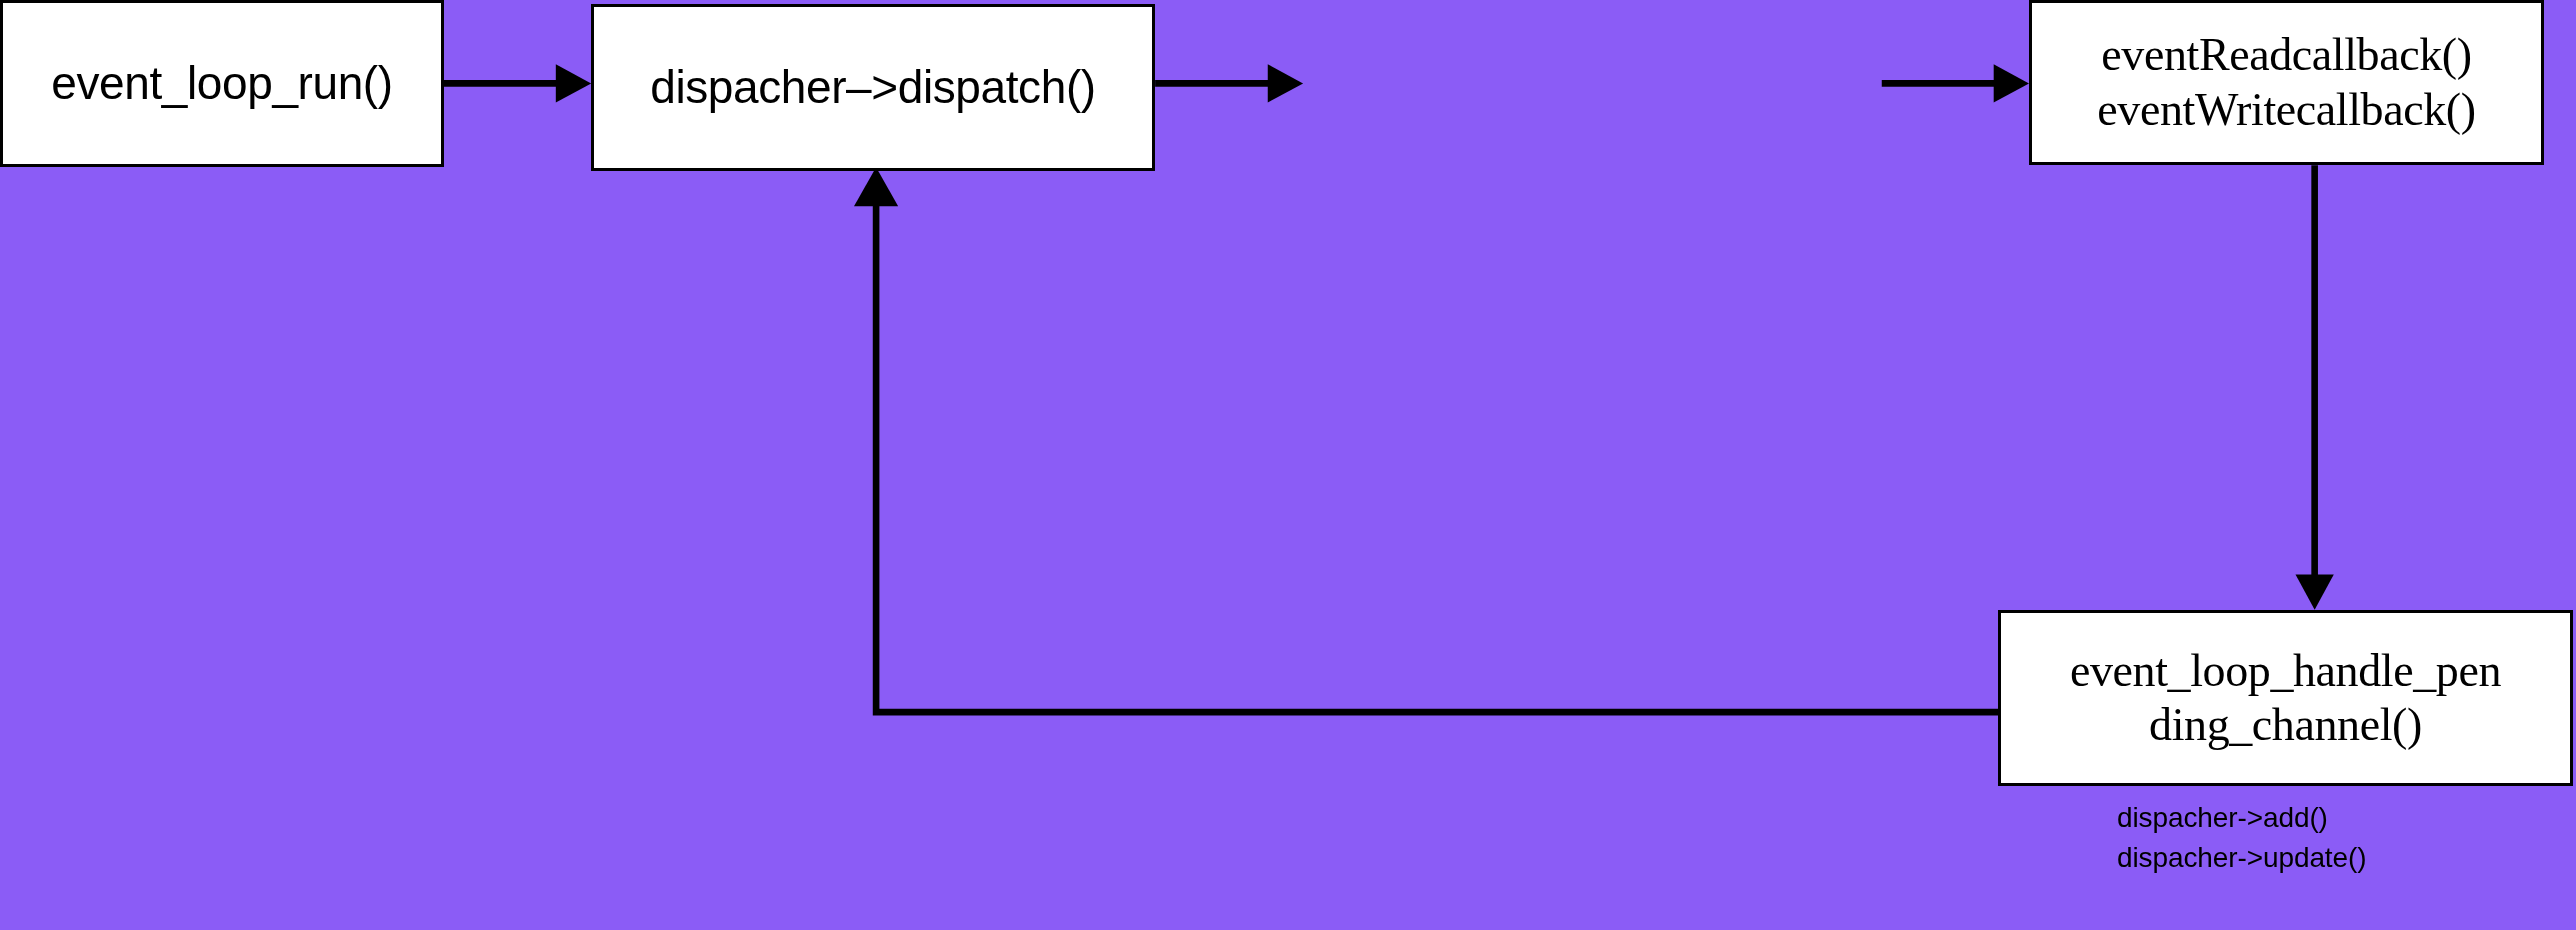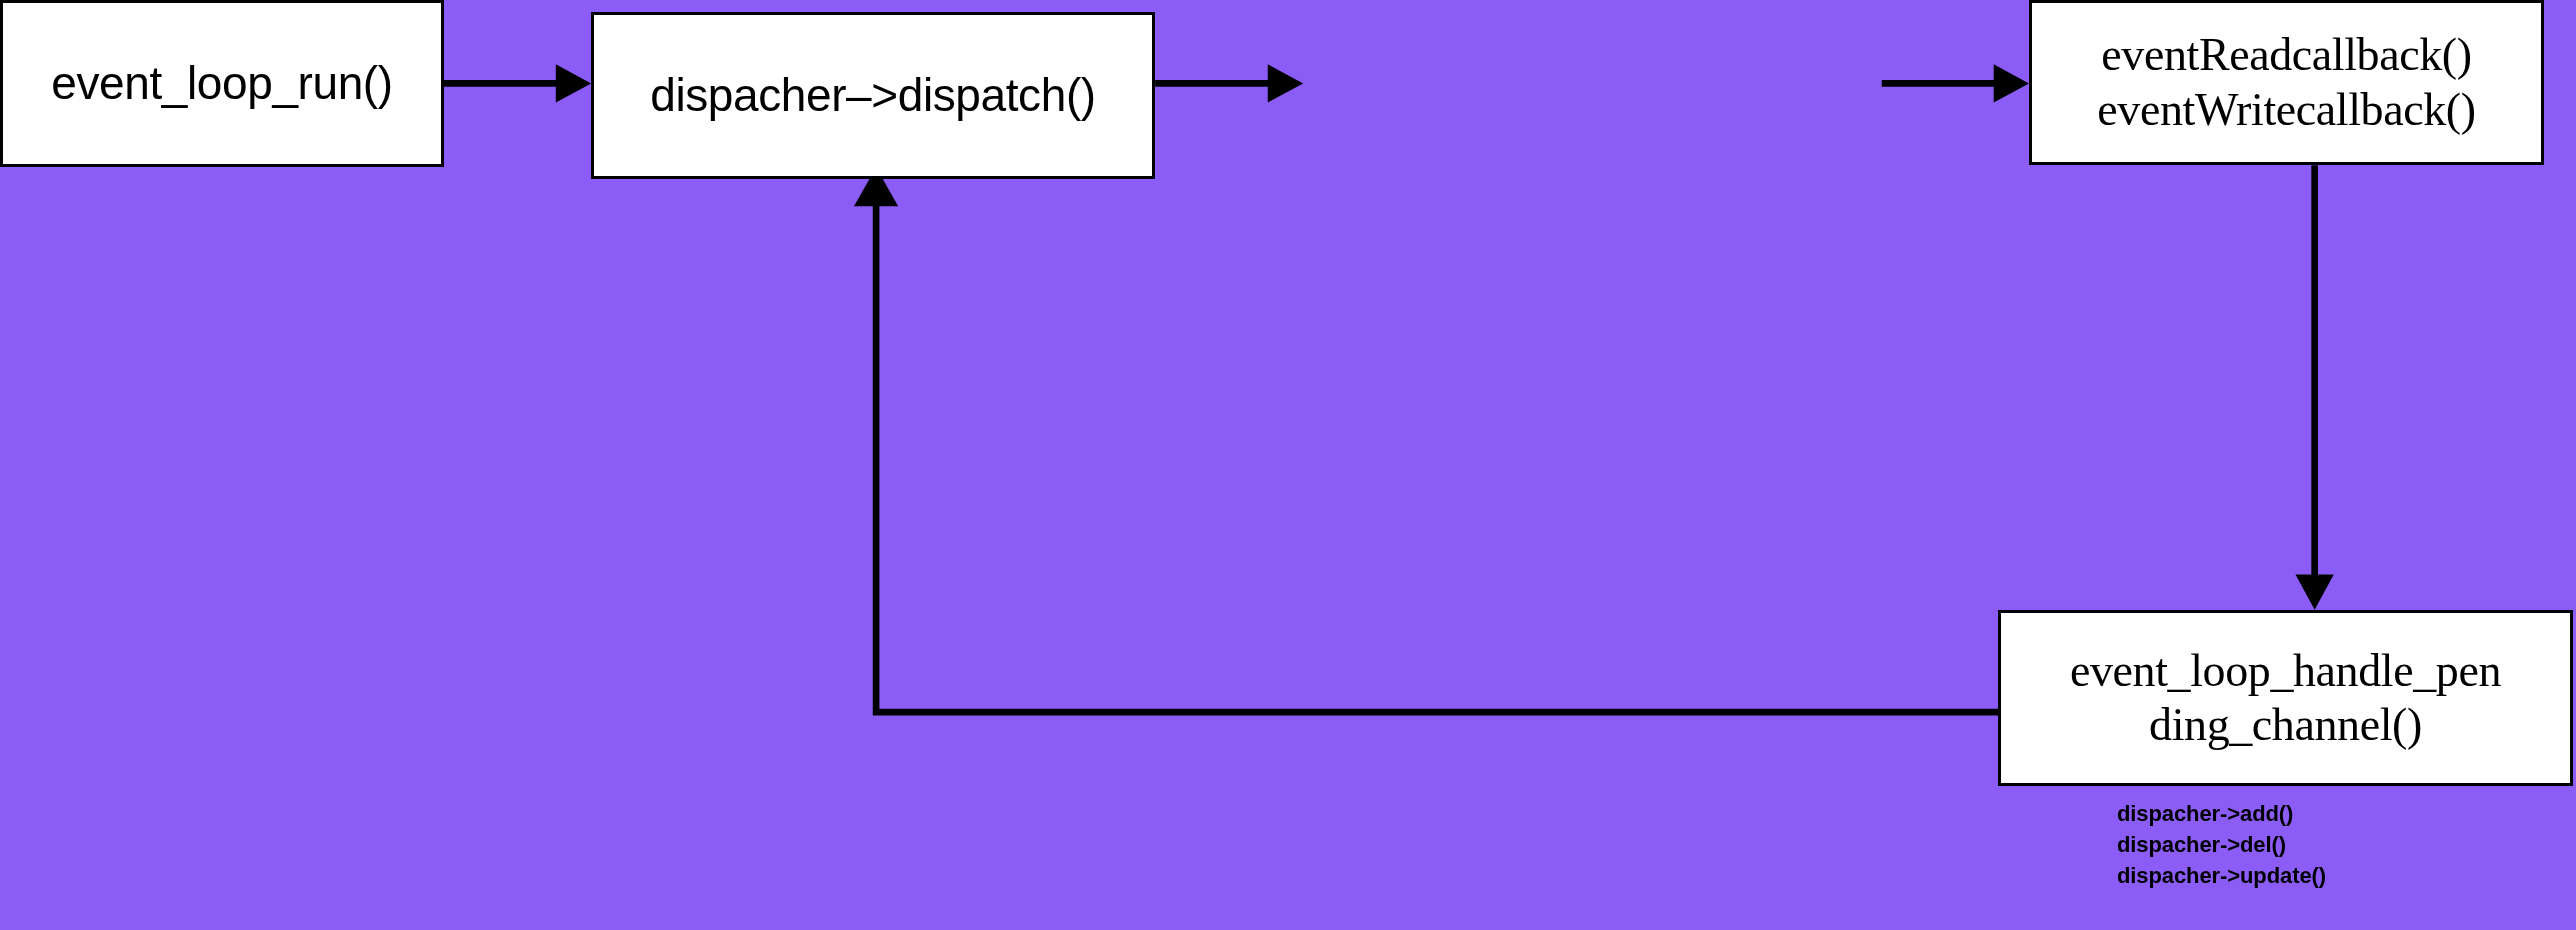--- a/index.html
+++ b/index.html
@@ -32,21 +32,21 @@
     font-size: 46px;
     line-height: 1.18;
     letter-spacing: -0.4px;
     white-space: pre-line;
     z-index: 3;
   }
   #node-event-loop-run {
     left: 0px;  top: 0px;  width: 444px;  height: 167px;
   }
   #node-dispatcher-dispatch {
-    left: 591px; top: 12px;  width: 564px;  height: 167px;
+    left: 591px; top: 4px;  width: 564px;  height: 167px;
   }
   #node-channel-event-activate {
     left: 1303px; top: 0px; width: 579px;  height: 167px;
   }
   #node-event-callbacks {
     left: 2029px; top: 0px; width: 515px;  height: 165px; font-family: Liberation Serif, serif;
   }
   #node-handle-pending-channel {
     left: 1998px; top: 610px; width: 575px; height: 176px; font-family: Liberation Serif, serif;
   }
@@ -69,22 +69,22 @@
     stroke: none;
   }
 
   .annotations {
     position: absolute;
     left: 2117px;
     top: 798px;
     width: 442px;
     color: #000000;
     font-family: "Liberation Sans", sans-serif;
-    font-size: 22px;
-    font-weight: bold;
+    font-size: 28px;
+    font-weight: normal;
     line-height: 1.42;
     letter-spacing: -0.1px;
     z-index: 4;
   }
   .annotations div {
     white-space: nowrap;
   }
 </style>
 </head>
 <body>
@@ -125,18 +125,17 @@
 
 
   <div class="node" id="node-event-callbacks">eventReadcallback()
 eventWritecallback()</div>
 
   <div class="node" id="node-handle-pending-channel">event_loop_handle_pen
 ding_channel()</div>
 
   <div class="annotations">
     <div>dispacher-&gt;add()</div>
-    <div>dispacher-&gt;del()</div>
     <div>dispacher-&gt;update()</div>
   </div>
 
 </div>
 
 
 </body></html>

